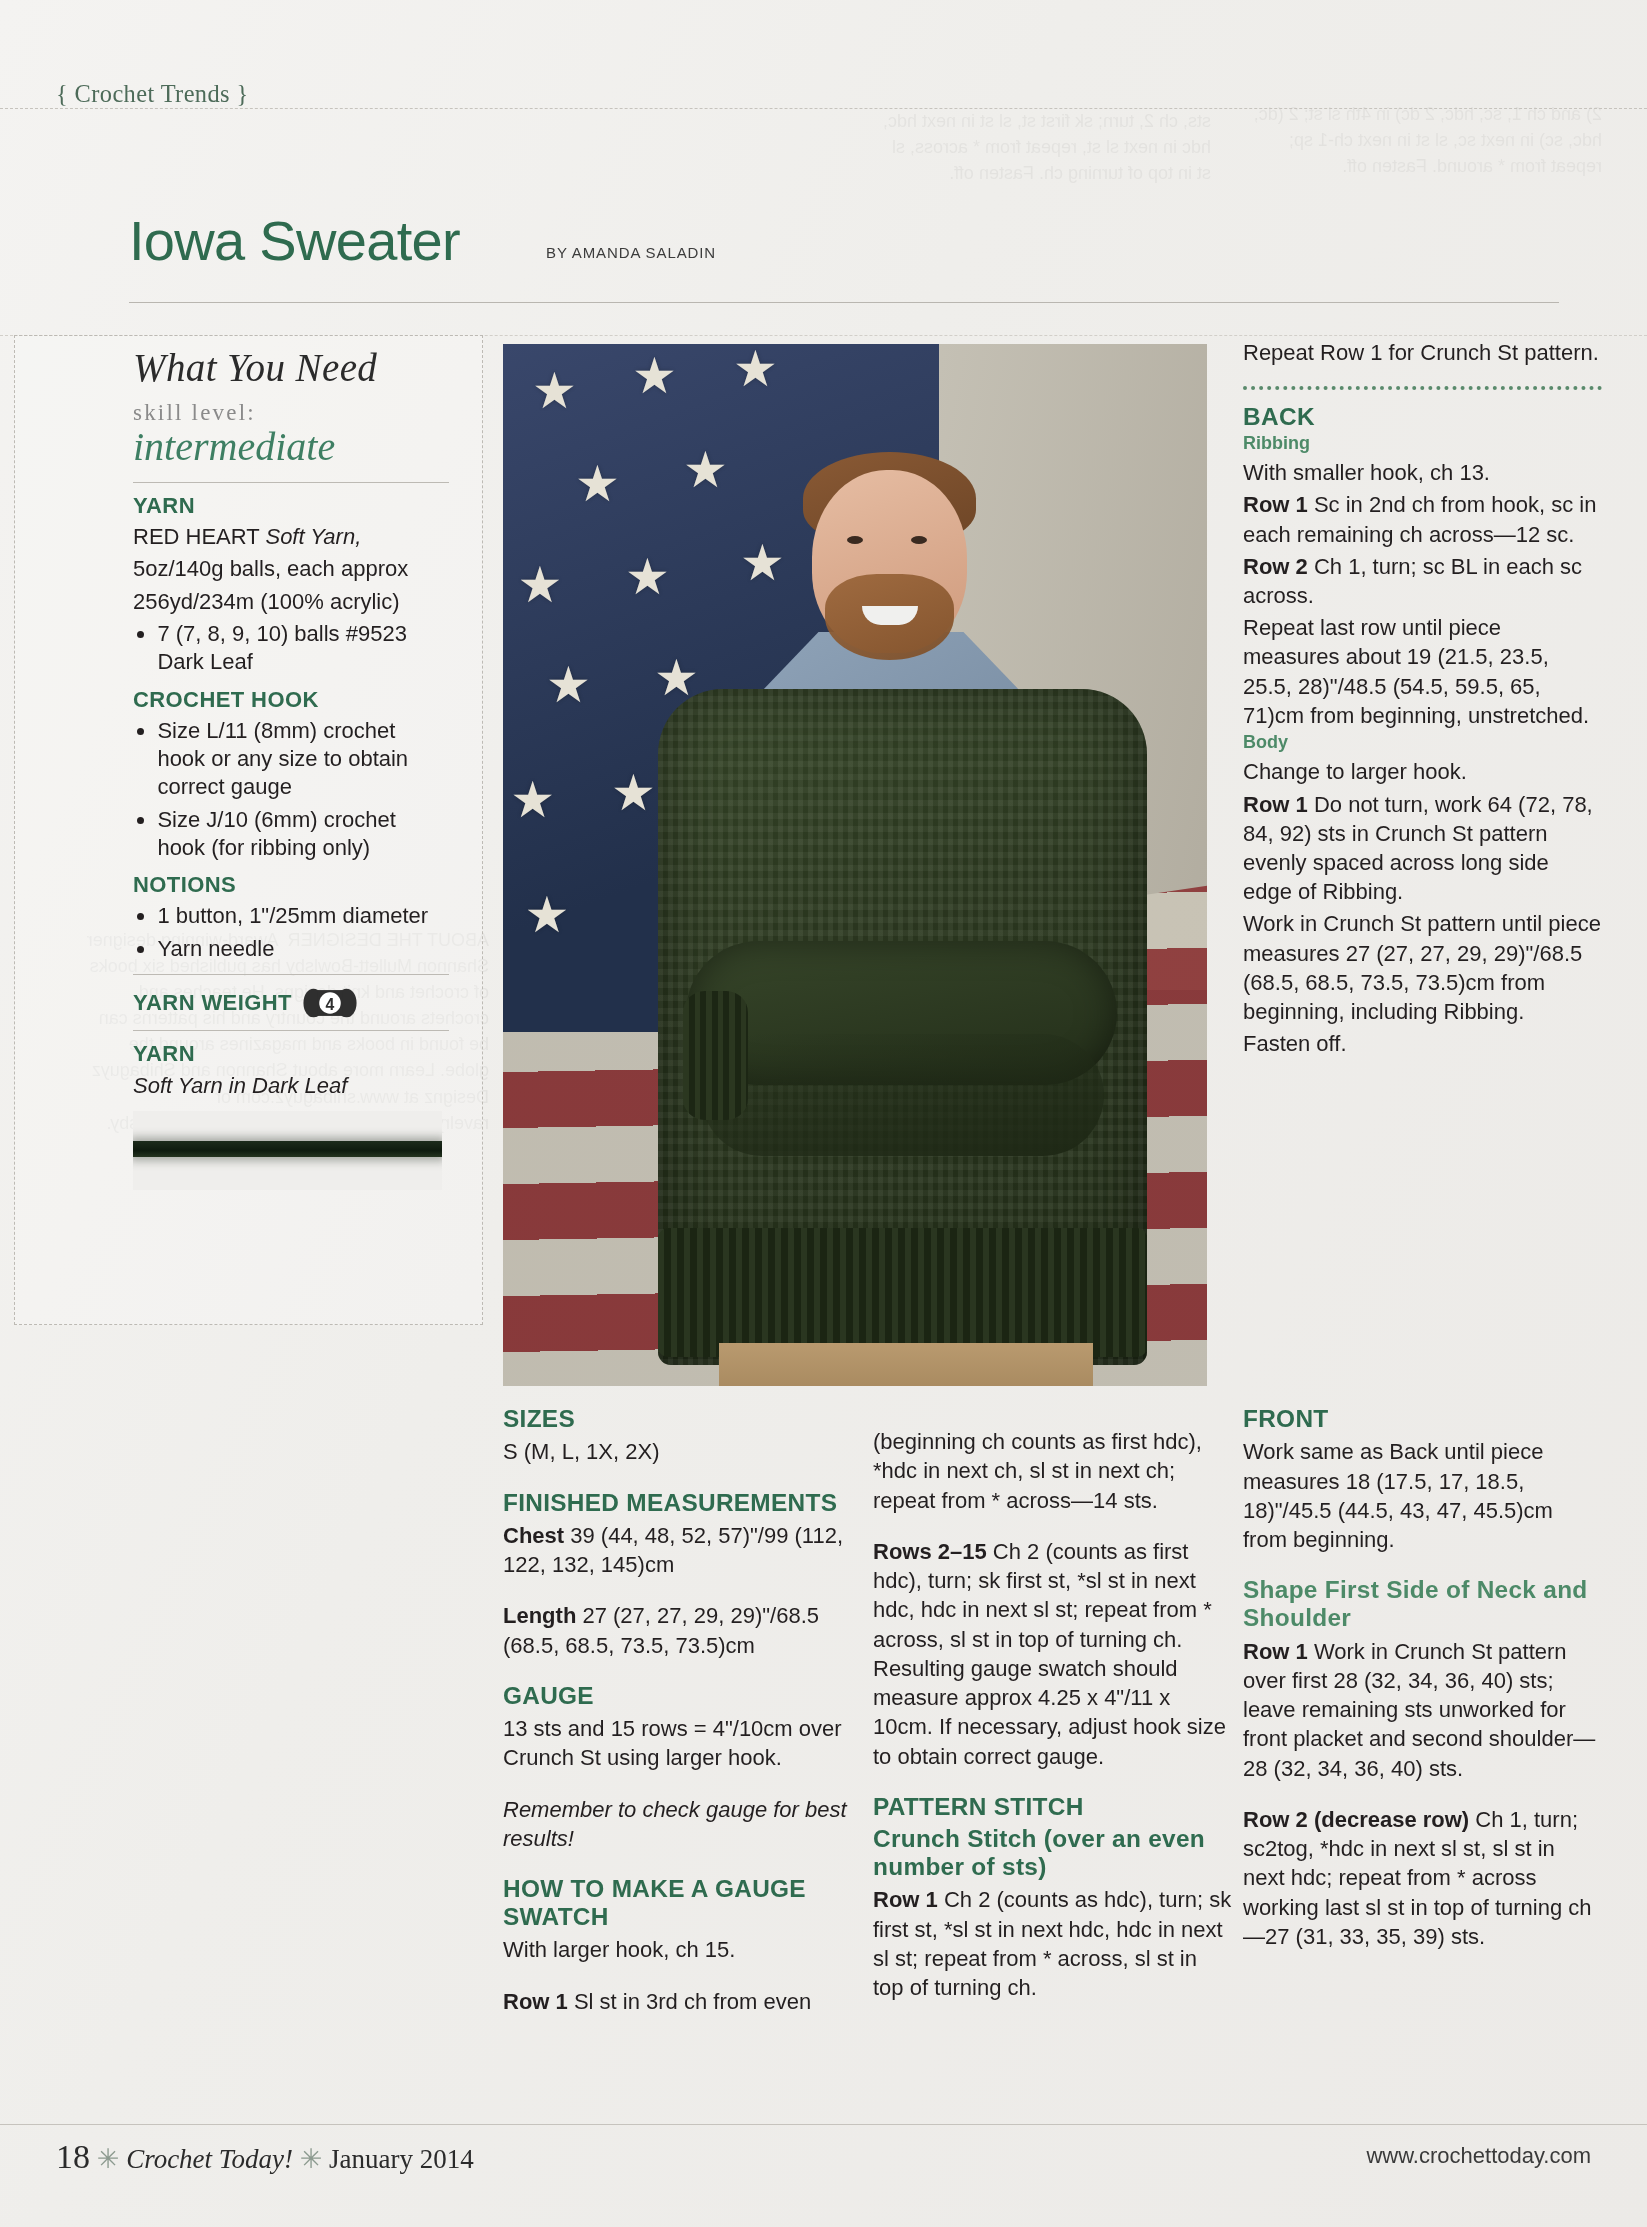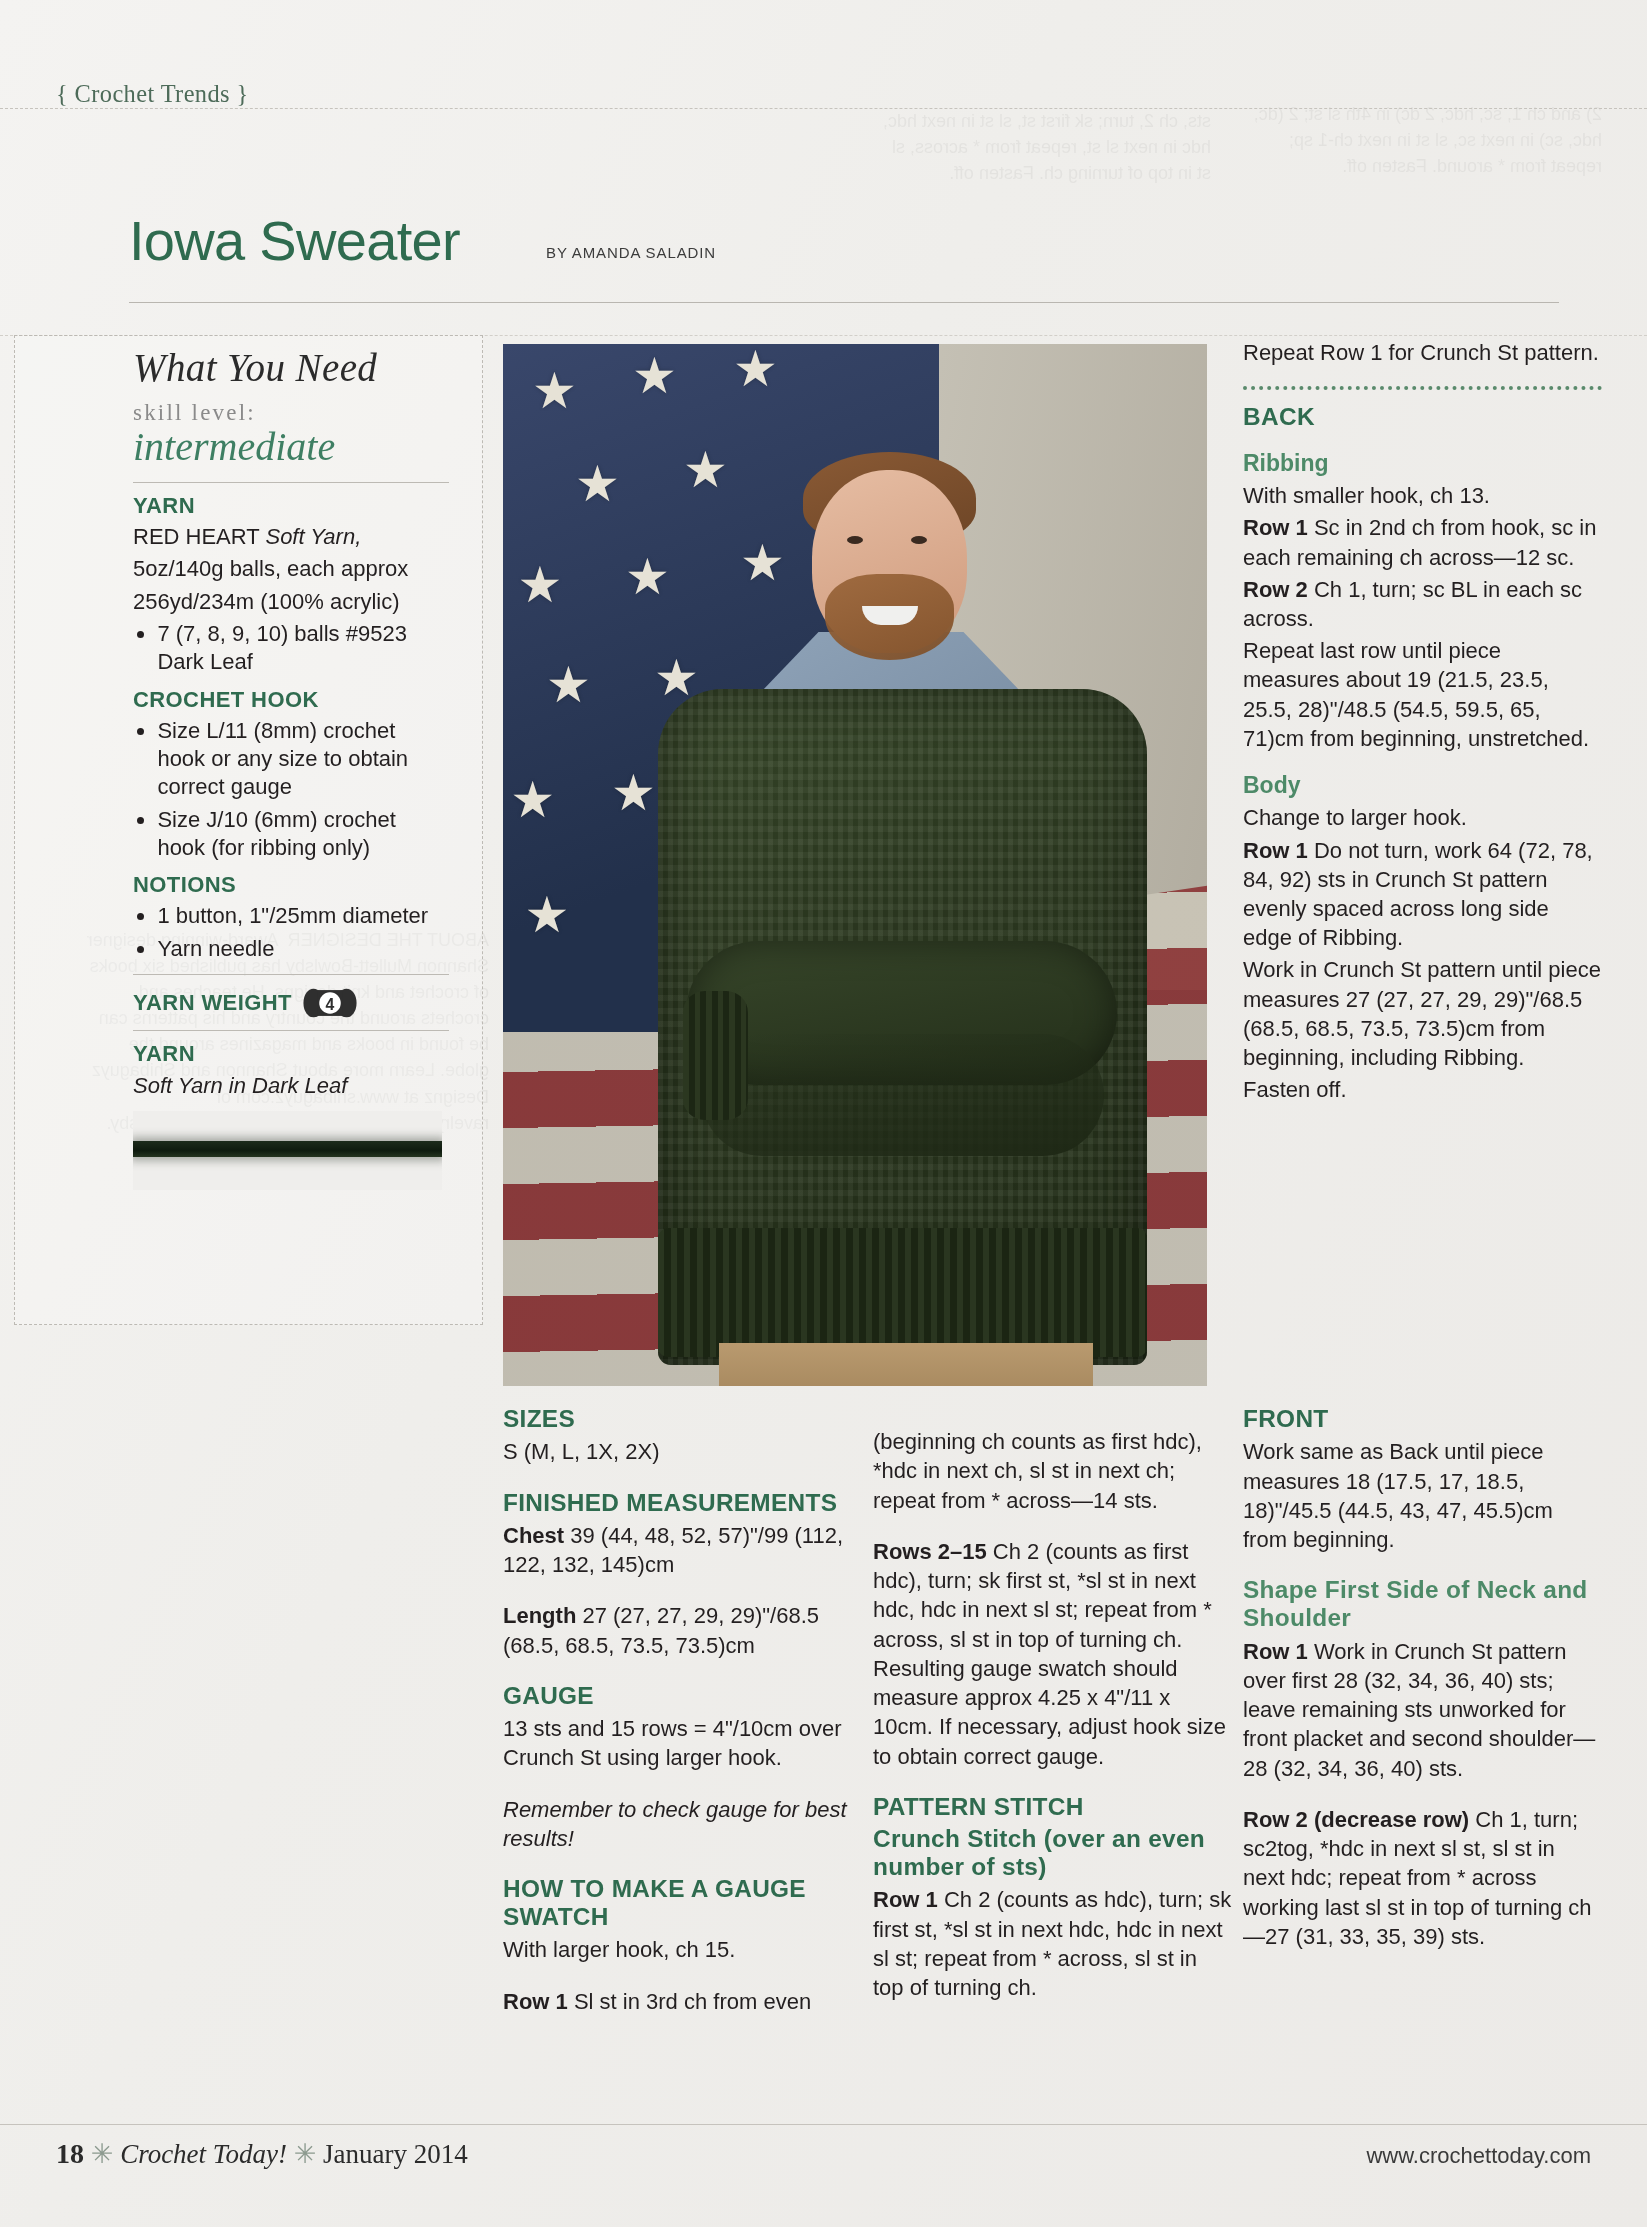--- a/index.html
+++ b/index.html
@@ -216,21 +216,21 @@
   .dots {
     margin:18.7px 0 13px 0; height:0;
     border-top:4.3px dotted #5a8a6c;
     width:100%;
   }
   .grn-head {
     color:#2f6b4f; font-weight:bold; font-size:24.4px; letter-spacing:0.4px;
     margin-top:11.5px;
   }
   .grn-sub {
-    color:#4d8a68; font-weight:bold; font-size:23px; margin-top:19px;
+    color:#4d8a68; font-weight:bold; font-size:18px; margin-top:2px;
   }
   .b { font-weight:bold; }
 
   
   .bottom { position:absolute; left:0; top:1405px; width:1647px; height:676px; }
   .bcol { position:absolute; width:359px; }
   .bcol.c1 { left:503px; }
   .bcol.c2 { left:873px; }
   .bcol.c3 { left:1243px; }
   .bhead {
@@ -241,21 +241,21 @@
 
   
   .rule-bot {
     position:absolute; left:0; top:2124px; width:1647px; height:0;
     border-top:0.7px solid #c6c3bd;
   }
   .folio {
     position:absolute; left:56px; top:2138px;
     font-family:"Liberation Serif", serif; font-size:27px; color:#2b2b2b;
   }
-  .folio .pg { font-weight:bold; font-size:28px; }
+  .folio .pg { font-weight:normal; font-size:34px; }
   .folio .star { color:#8c9a8f; }
   .folio .mag { font-style:italic; }
   .url {
     position:absolute; right:56px; top:2143px;
     font-size:22px; color:#3a3a3a;
   }
   .vrule {
     position:absolute; left:0; top:335px; width:1647px; height:0;
     border-top:0.7px dashed #d2cfc9;
   }

